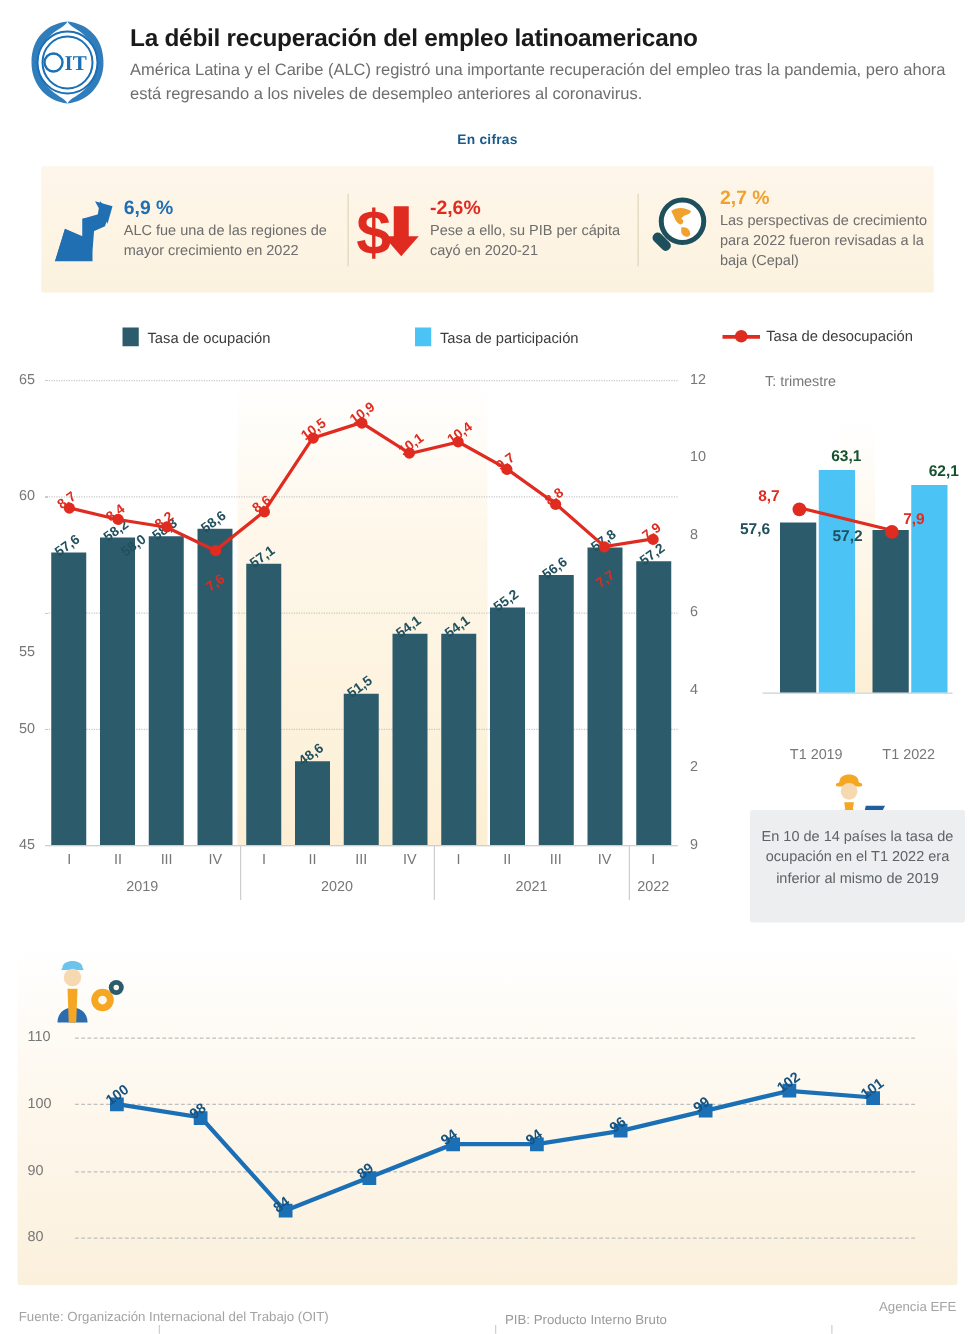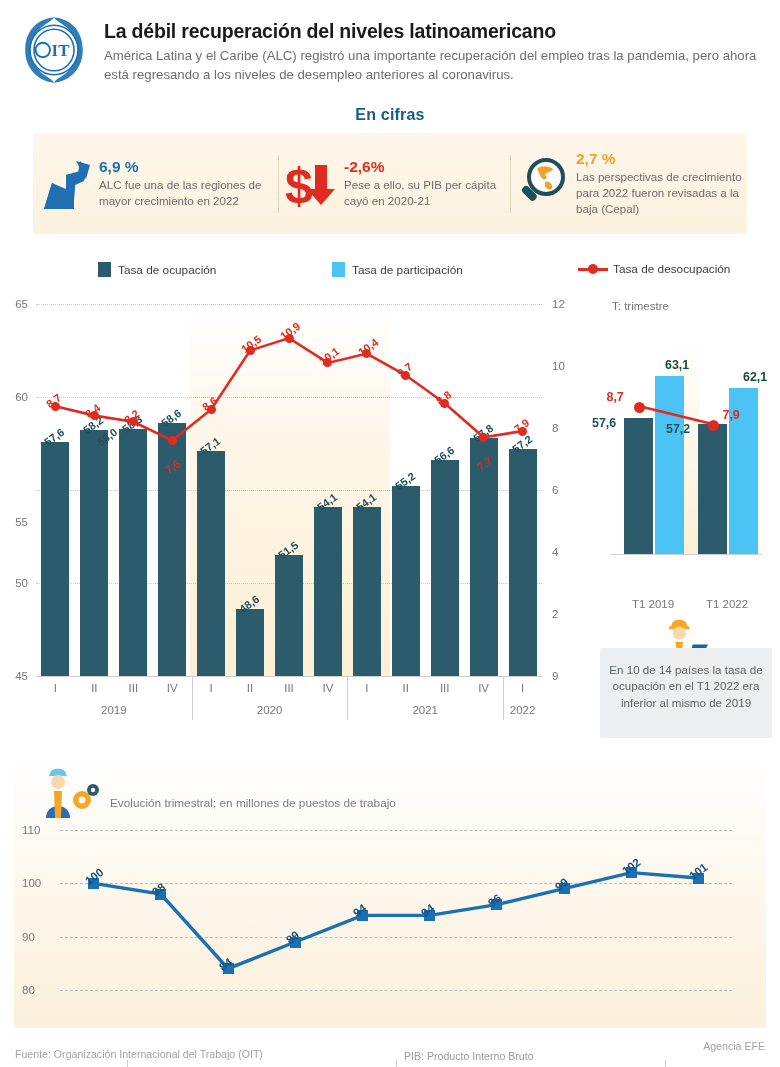--- a/index.html
+++ b/index.html
@@ -19,21 +19,21 @@
     font-size: 19.5px; font-weight: bold; color: #1a1a1a;
     letter-spacing: -0.2px; line-height: 1.15;
   }
   .subtitle {
     margin-top: 5px; font-size: 13.2px; color: #6e6e6e; line-height: 1.38;
   }
 
   
   .encifras-label {
     position: absolute; left: 0; top: 106px; width: 780px; text-align: center;
-    font-size: 16px; font-weight: bold; color: #185a8c; letter-spacing: .2px;
+    font-size: 11px; font-weight: bold; color: #185a8c; letter-spacing: .2px;
   }
   .stats-band {
     position: absolute; left: 33px; top: 133px; width: 714px; height: 101px;
     background: linear-gradient(180deg,#fdf6ea 0%,#fdf4e4 55%,#fbf1de 100%);
     border-radius: 2px;
   }
   .stat { position: absolute; top: 0; height: 101px; display: flex; align-items: center; }
   .stat-1 { left: 0; width: 245px; }
   .stat-2 { left: 245px; width: 232px; }
   .stat-3 { left: 477px; width: 237px; }
@@ -161,21 +161,21 @@
         <path d="M86 45 C86 20, 70 6, 50 4 C52 9, 62 12, 69 20 C77 29, 80 37, 80 46 Z" opacity="0.9"></path>
         <path d="M14 45 C14 68, 30 84, 50 86 C48 81, 38 78, 31 70 C23 61, 20 54, 20 45 Z" opacity="0.9"></path>
         <path d="M86 45 C86 68, 70 84, 50 86 C52 81, 62 78, 69 70 C77 61, 80 54, 80 45 Z" opacity="0.9"></path>
       </g>
       <g fill="none" stroke="#1a6fb5" stroke-width="2.4">
         <circle cx="36" cy="45" r="9"></circle>
       </g>
       <text x="47" y="53" font-family="'Liberation Serif',serif" font-size="21" fill="#1a6fb5" font-weight="bold">IT</text>
     </svg>
     <div class="header-text">
-      <div class="title">La débil recuperación del niveles latinoamericano</div>
+      <div class="title">La débil recuperación del empleo latinoamericano</div>
       <div class="subtitle">América Latina y el Caribe (ALC) registró una importante recuperación del empleo tras la pandemia, pero ahora está regresando a los niveles de desempleo anteriores al coronavirus.</div>
     </div>
   </div>
 
   <div class="encifras-label">En cifras</div>
 
   <div class="stats-band">
     <div class="stat-div div-1"></div>
     <div class="stat-div div-2"></div>
 
@@ -387,21 +387,20 @@
     <svg class="b-worker" viewBox="0 0 62 56">
       <path d="M10 10 C10 3, 26 3, 26 10 L27 12 L9 12 Z" fill="#6cc4ea"></path>
       <circle cx="18" cy="18" r="7" fill="#f6d9b0"></circle>
       <path d="M6 54 C6 38, 30 38, 30 54 Z" fill="#2b6cb0"></path>
       <path d="M14 27 L22 27 L21 54 L15 54 Z" fill="#f5a623"></path>
       <circle cx="42" cy="36" r="9" fill="#f5a623"></circle>
       <circle cx="42" cy="36" r="3.5" fill="#fdf6ea"></circle>
       <circle cx="53" cy="26" r="6" fill="#2c5c6b"></circle>
       <circle cx="53" cy="26" r="2.2" fill="#fdf6ea"></circle>
     </svg>
-    <div class="b-head-s">Evolución trimestral; en  millones de puestos de trabajo</div>
     <div class="b-plot" id="bPlot">
         <div class="b-grid" style="top: 160px;"></div>
         <div class="b-ytick" style="top: 160px; left: -38px;">80</div>
         <div class="b-grid" style="top: 106.667px;"></div>
         <div class="b-ytick" style="top: 106.667px; left: -38px;">90</div>
         <div class="b-grid" style="top: 53.3333px;"></div>
         <div class="b-ytick" style="top: 53.3333px; left: -38px;">100</div>
         <div class="b-grid" style="top: 0px;"></div>
         <div class="b-ytick" style="top: 0px; left: -38px;">110</div>
         <svg width="672" height="160" style="position: absolute; left: 0px; top: 0px;">

